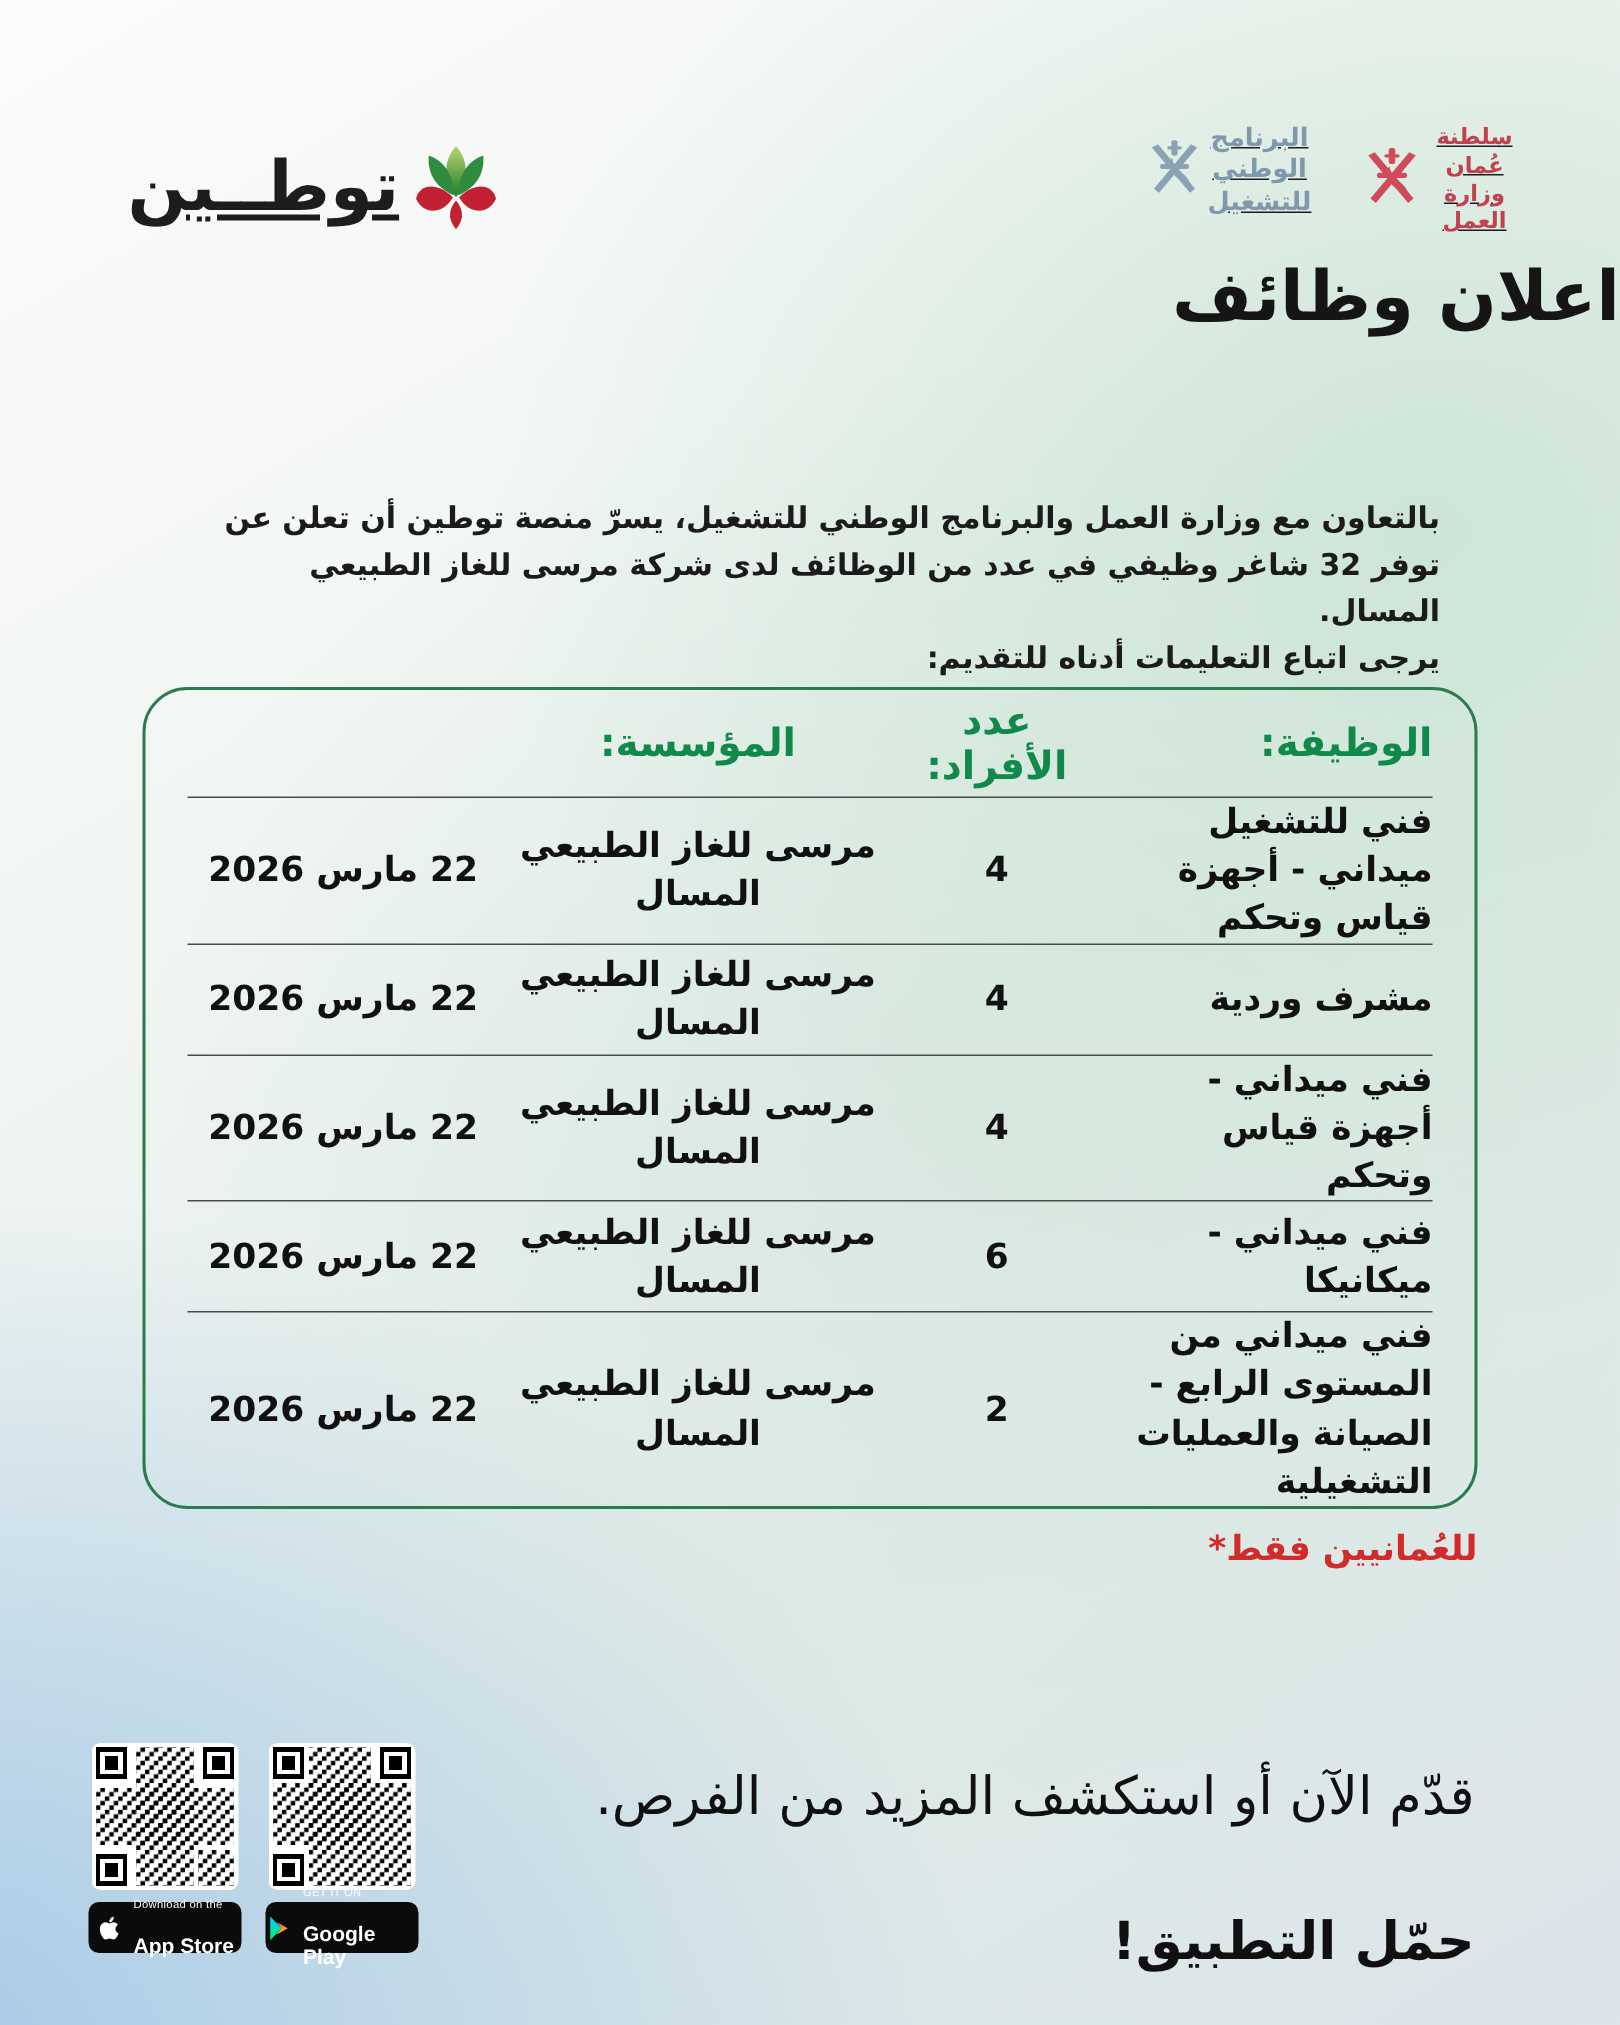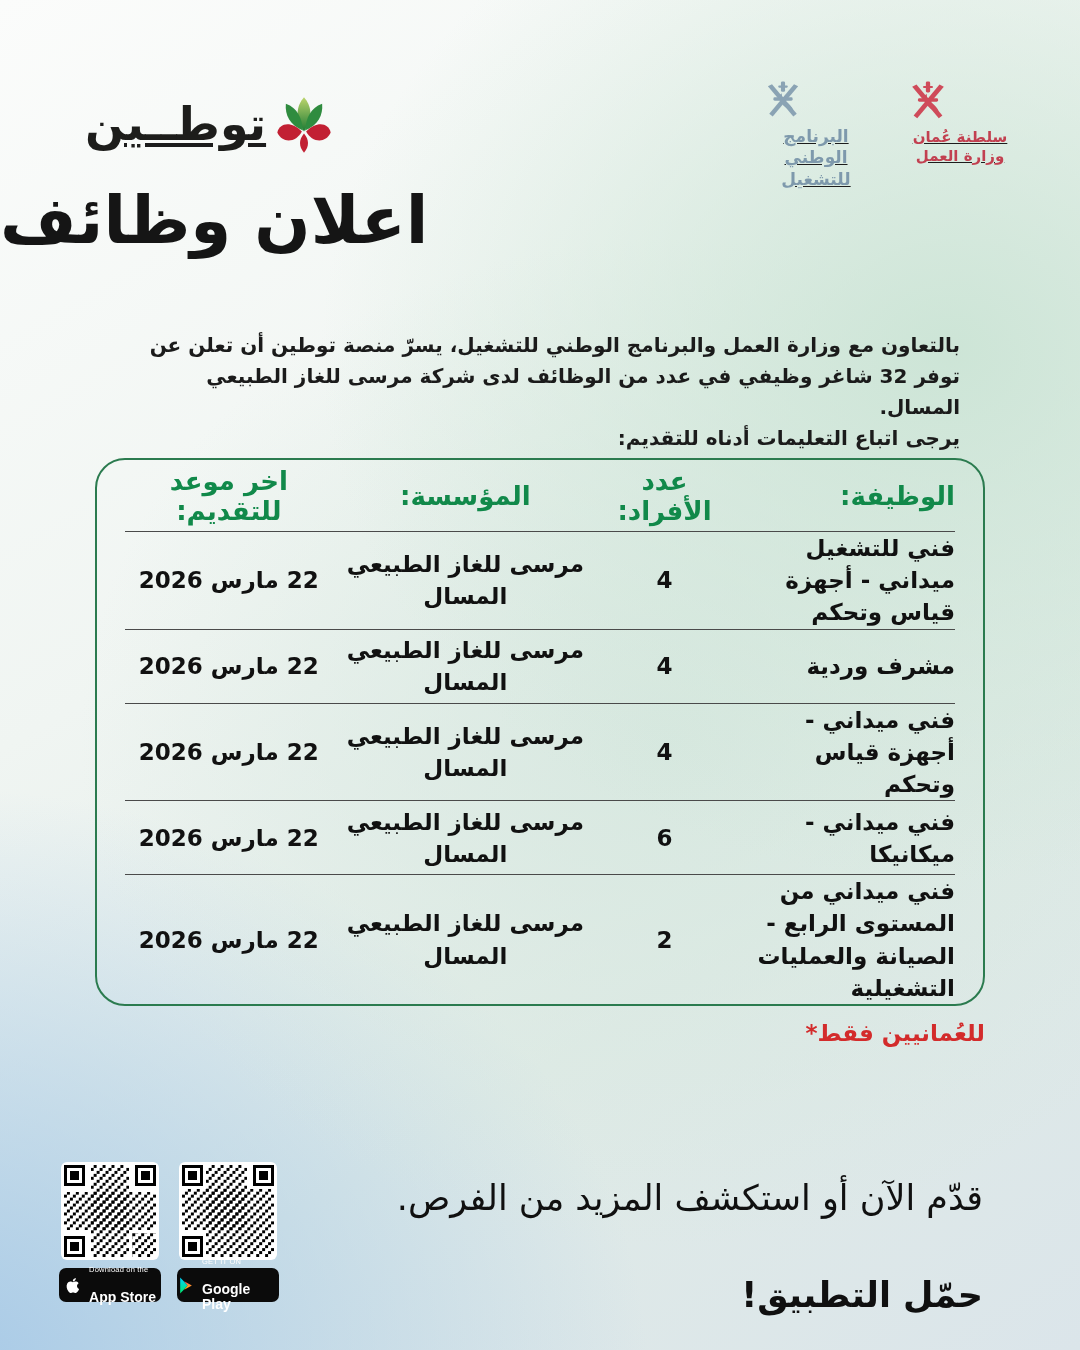--- a/index.html
+++ b/index.html
@@ -18,32 +18,32 @@
   }
 
   
   .topbar { position: absolute; top: 78px; left: 85px; right: 65px;
             display: flex; justify-content: space-between; align-items: flex-start; text-decoration: underline; }
   .brand { display: flex; align-items: center; gap: 6px; margin-top: 14px; }
   .brand-word { font-size: 46px; font-weight: 700; color: #1d1d1b; letter-spacing: -1px; }
   .brand-icon svg { width: 64px; height: 64px; display: block; }
 
   .gov-logos { display: flex; gap: 34px; align-items: flex-start; }
-  .gov-logo { display: flex; flex-direction: column; width: 110px; }
+  .gov-logo { display: flex; flex-direction: row; align-items: center; width: 110px; }
   .gov-logo svg { display: block; }
   .gov-text { text-align: center; direction: rtl; font-weight: 700; line-height: 1.25; margin-top: 4px; }
   .nep .gov-text { color: #7e99ac; font-size: 17px; }
   .mol .gov-text { color: #c24050; font-size: 15px; }
   .nep svg { width: 44px; height: 44px; color: #8aa3b4; }
   .mol svg { width: 46px; height: 46px; color: #cf4b5a; }
 
   
-  .title { position: absolute; top: 182px; left: 0; width: 100%;
-           text-align: left; direction: rtl;
-           font-size: 66px; font-weight: 800; color: #151515; }
+  .title { position: absolute; top: 170px; left: 0; width: 100%;
+           text-align: right; direction: rtl;
+           font-size: 46px; font-weight: 800; color: #151515; }
 
   
   .intro { position: absolute; top: 330px; right: 120px; width: 815px;
            direction: rtl; text-align: right;
            font-size: 20px; font-weight: 700; line-height: 1.55; color: #1b1b1b; }
 
   
   .jobs-table { position: absolute; top: 458px; left: 95px; width: 890px; height: 548px;
                 border: 2.5px solid #2b7b4f; border-radius: 30px;
                 direction: rtl; padding: 0 28px;
@@ -162,21 +162,20 @@
   <div class="intro">
     <div>بالتعاون مع وزارة العمل والبرنامج الوطني للتشغيل، يسرّ منصة توطين أن تعلن عن توفر 32 شاغر وظيفي في عدد من الوظائف لدى شركة مرسى للغاز الطبيعي المسال.</div>
     <div>يرجى اتباع التعليمات أدناه للتقديم:</div>
   </div>
 
   <section class="jobs-table">
     <div class="t-row head">
       <div class="th c-job">الوظيفة:</div>
       <div class="th c-count">عدد الأفراد:</div>
       <div class="th c-org">المؤسسة:</div>
-      <div class="th c-date">اخر موعد للتقديم:</div>
     </div>
 
     <div class="t-row">
       <div class="td c-job">فني للتشغيل ميداني - أجهزة قياس وتحكم</div>
       <div class="td c-count">4</div>
       <div class="td c-org">مرسى للغاز الطبيعي المسال</div>
       <div class="td c-date">22 مارس 2026</div>
     </div>
 
     <div class="t-row">

